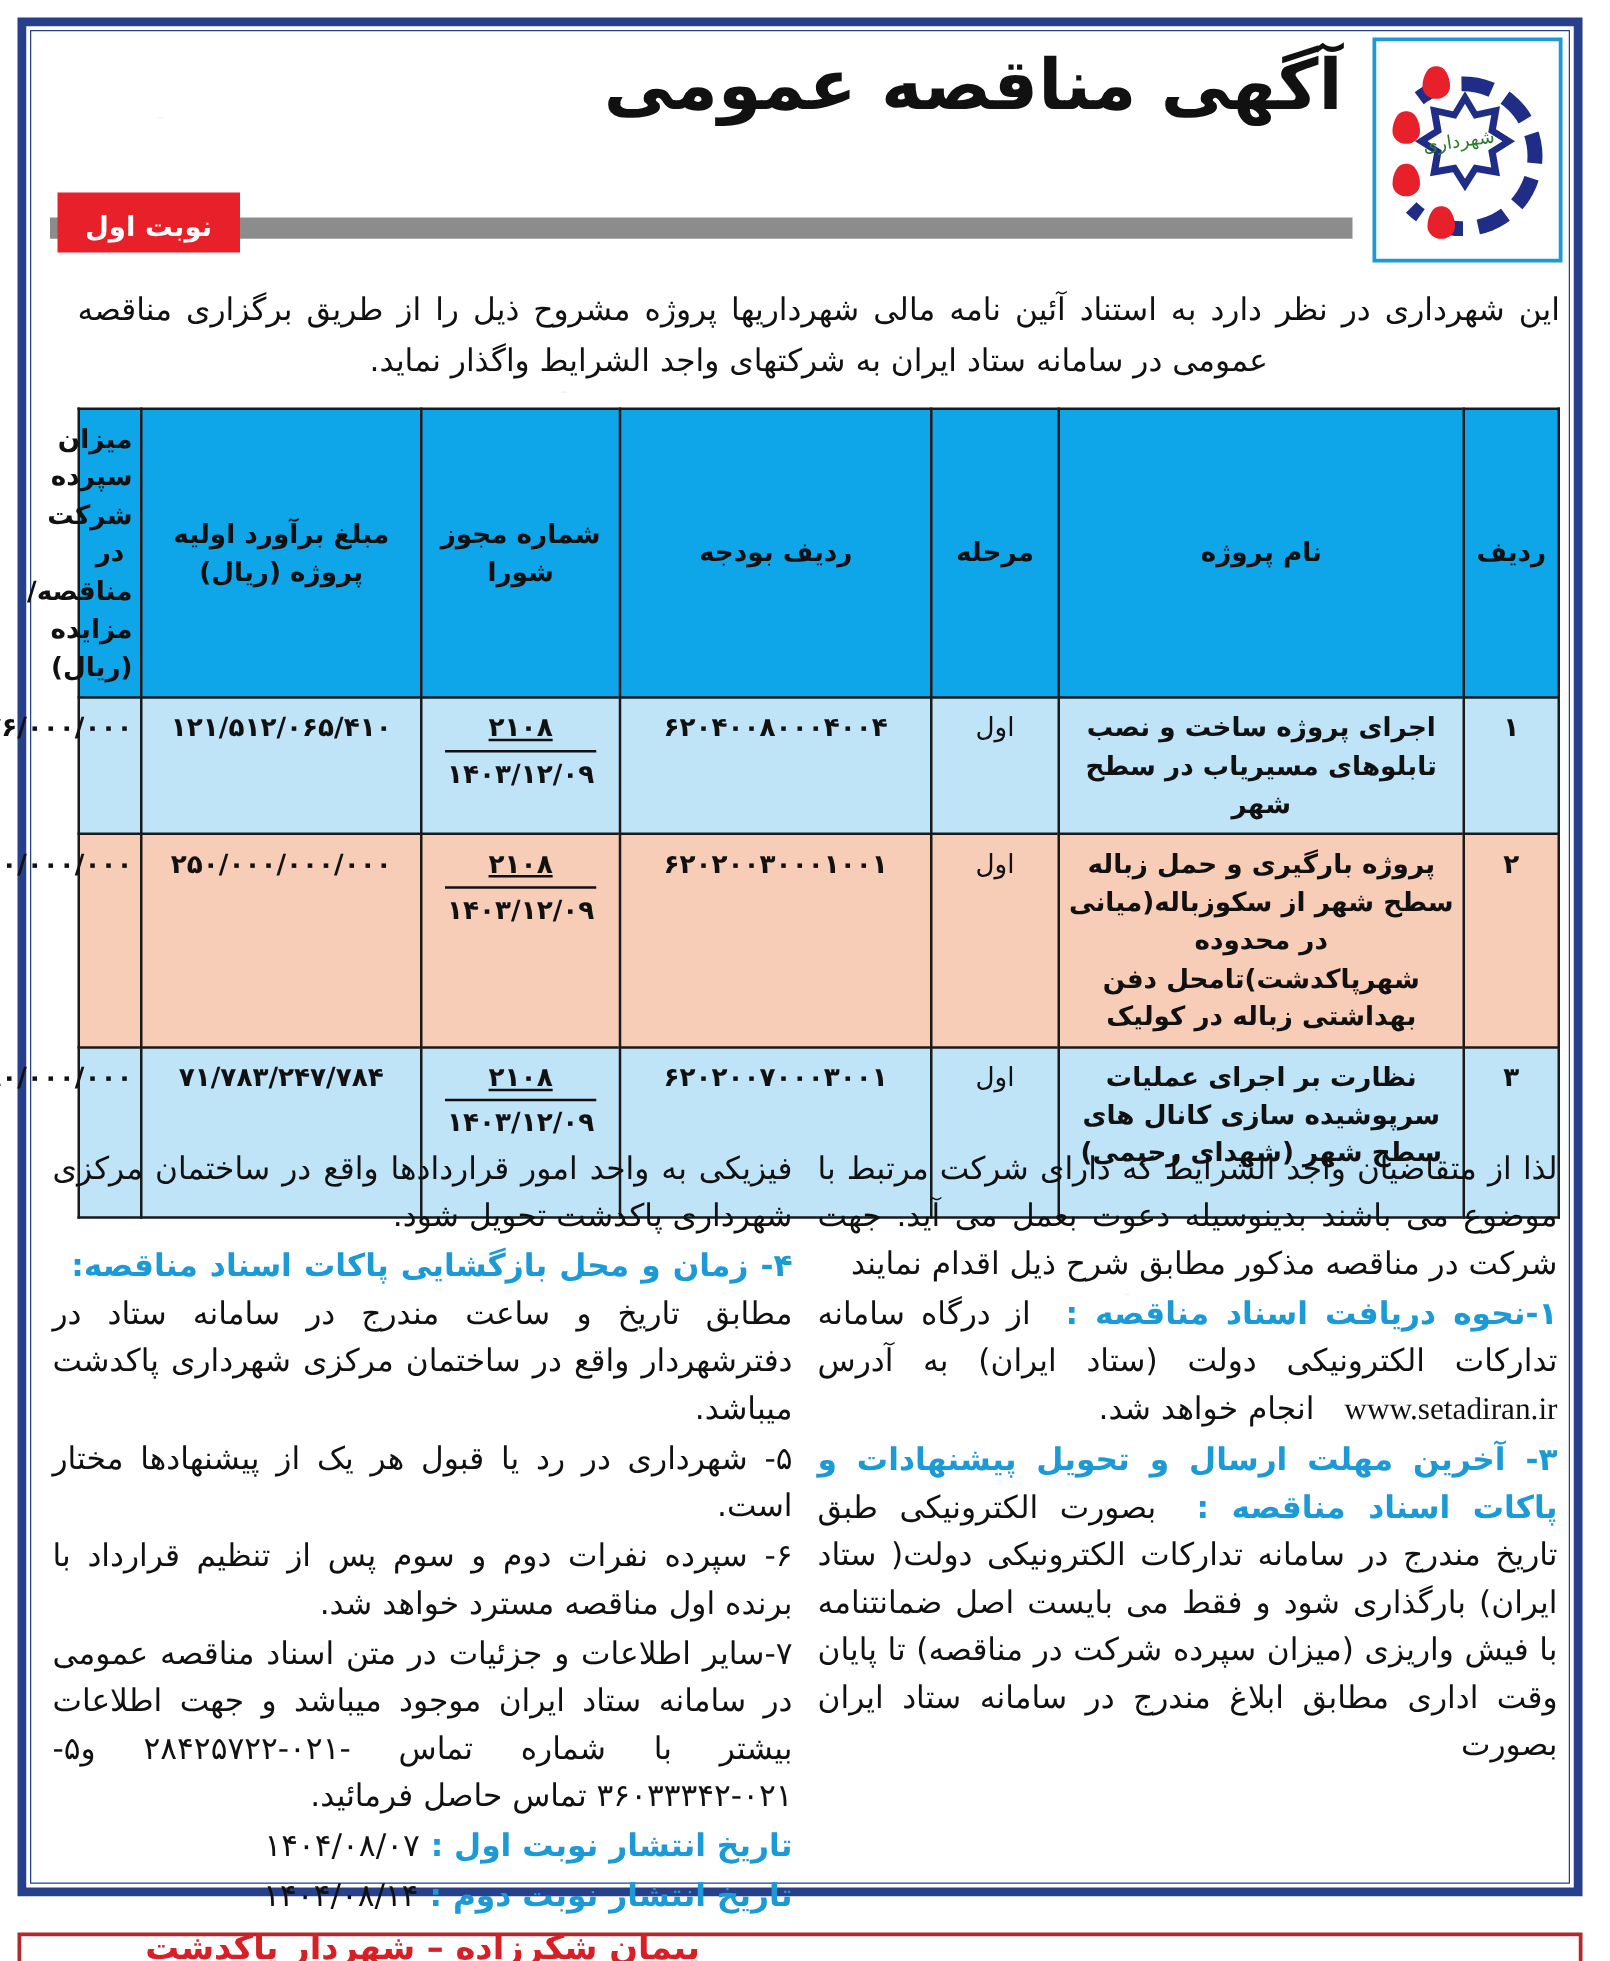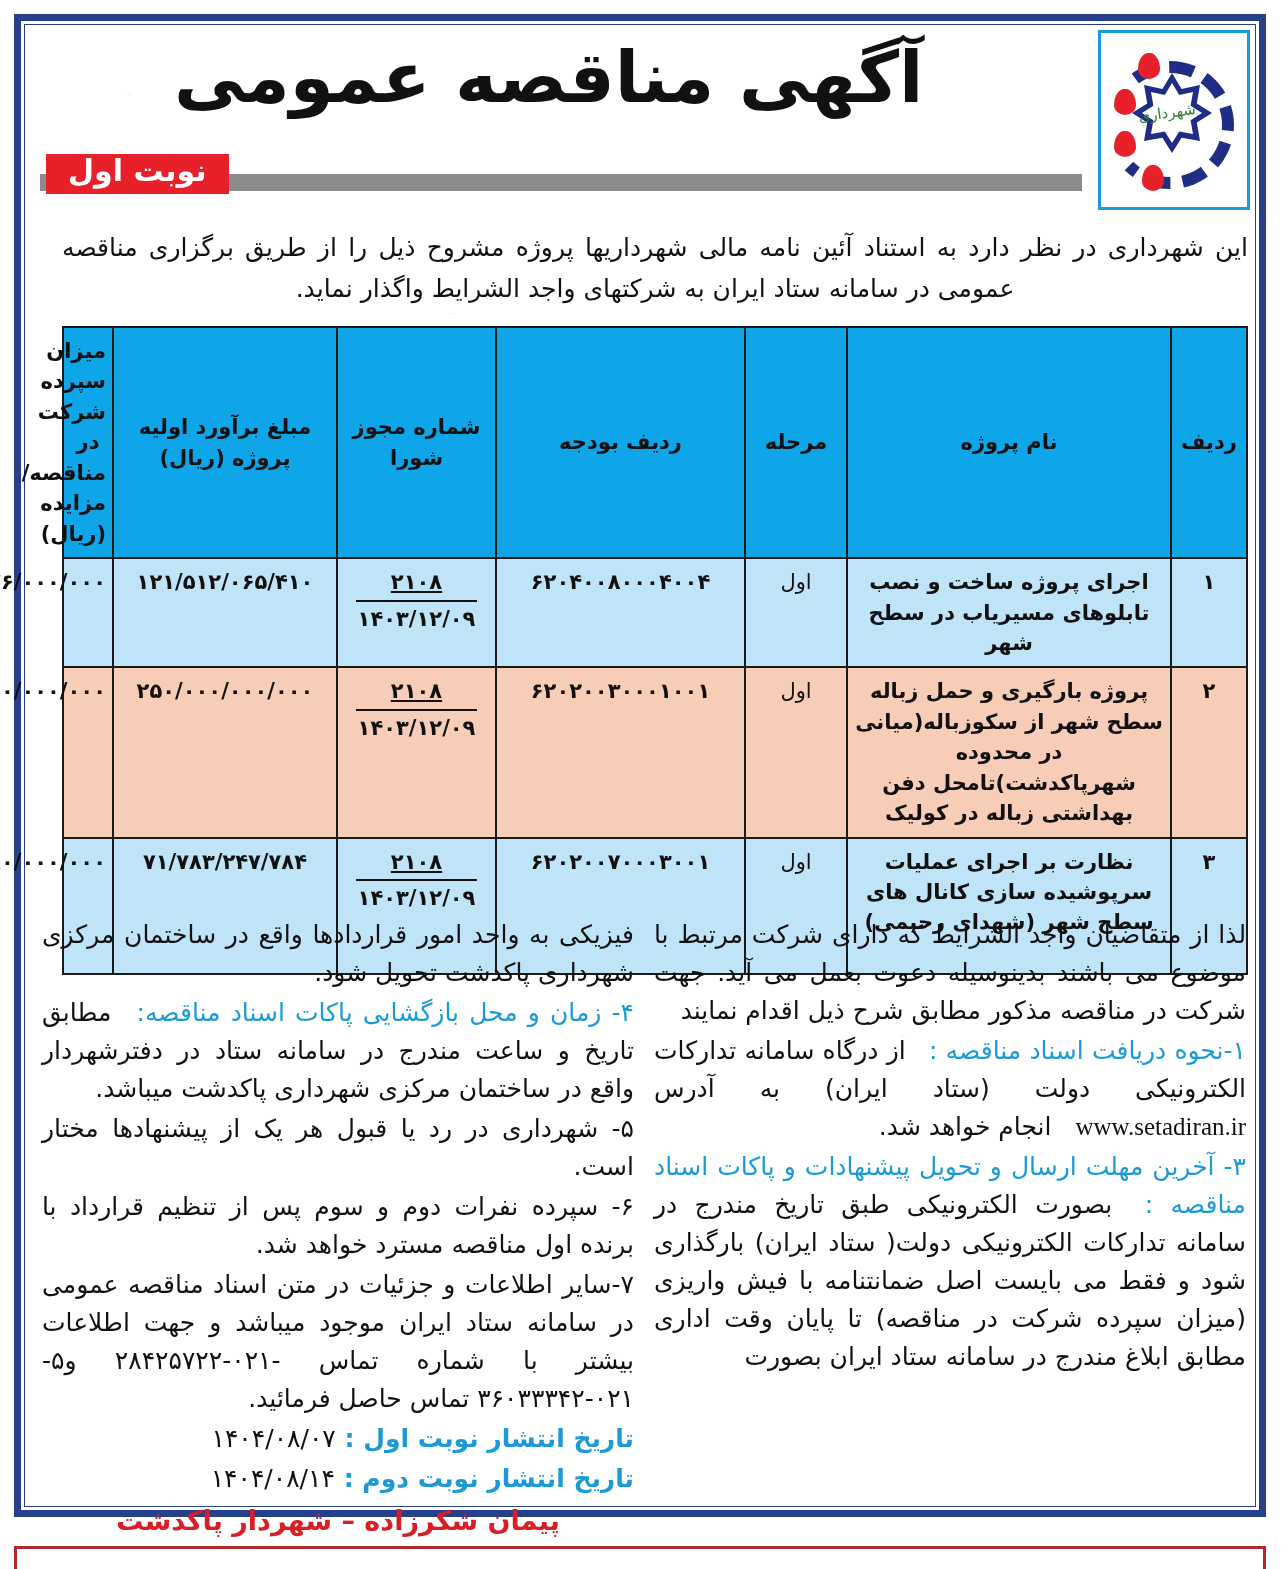--- a/index.html
+++ b/index.html
@@ -158,42 +158,42 @@
   .tulip { position: absolute; width: 22px; height: 26px; background: #e8202a; border-radius: 46% 46% 50% 50% / 62% 62% 38% 38%; }
   .t1 { left: 30px; top: 12px; }
   .t2 { left: 6px; top: 48px; }
   .t3 { left: 6px; top: 90px; }
   .t4 { left: 34px; top: 124px; }
 
   .title-ar {
     position: absolute;
     right: 176px; top: 14px;
     width: 900px;
-    text-align: left;
-    direction: rtl;
-    font-size: 71px;
+    text-align: right;
+    direction: rtl;
+    font-size: 56px;
     font-weight: bold;
     color: #111111;
     font-family: "DejaVu Sans", sans-serif;
     letter-spacing: -4px;
     white-space: nowrap;
   }
   .grey-bar {
     position: absolute;
     left: 0; top: 152px;
     width: 1042px; height: 17px;
     background: #8c8c8c;
   }
   .nobat-badge {
     position: absolute;
     left: 6px; top: 132px;
     background: #e8202a;
     color: #ffffff;
-    padding: 2px 22px 8px 22px;
-    font-size: 30px;
+    padding: 18px 22px 8px 22px;
+    font-size: 22px;
     font-weight: bold;
     direction: rtl;
     font-family: "DejaVu Sans", sans-serif;
     line-height: 1;
   }
 
   
   .intro {
     position: absolute;
     left: 62px; top: 228px;
@@ -250,21 +250,21 @@
     direction: rtl;
     font-size: 25px;
     line-height: 1.52;
     color: #111;
     text-align: justify;
     font-family: "DejaVu Sans", sans-serif;
   }
   .col-right { right: 42px; }
   .col-left  { left: 42px; }
   .col p { margin: 0 0 2px 0; }
-  .hl { color: #1b9ad6; font-weight: normal; margin-left: 15px; }
+  .hl { color: #1b9ad6; font-weight: bold; margin-left: 15px; }
   .red-sign { color: #d81f26; font-weight: bold; text-align: center; font-size: 27px; margin-top: 10px; }
   .date-line { color: #1b9ad6; font-weight: bold; text-align: right; }
   .date-line .dv { color: #111; font-weight: normal; }
   .ltr { direction: ltr; unicode-bidi: embed; display: inline-block; font-family: "Liberation Serif", serif; margin-left: 16px; }
 </style>
 </head>
 <body>
 
 <div class="bg-texture"></div>
 

